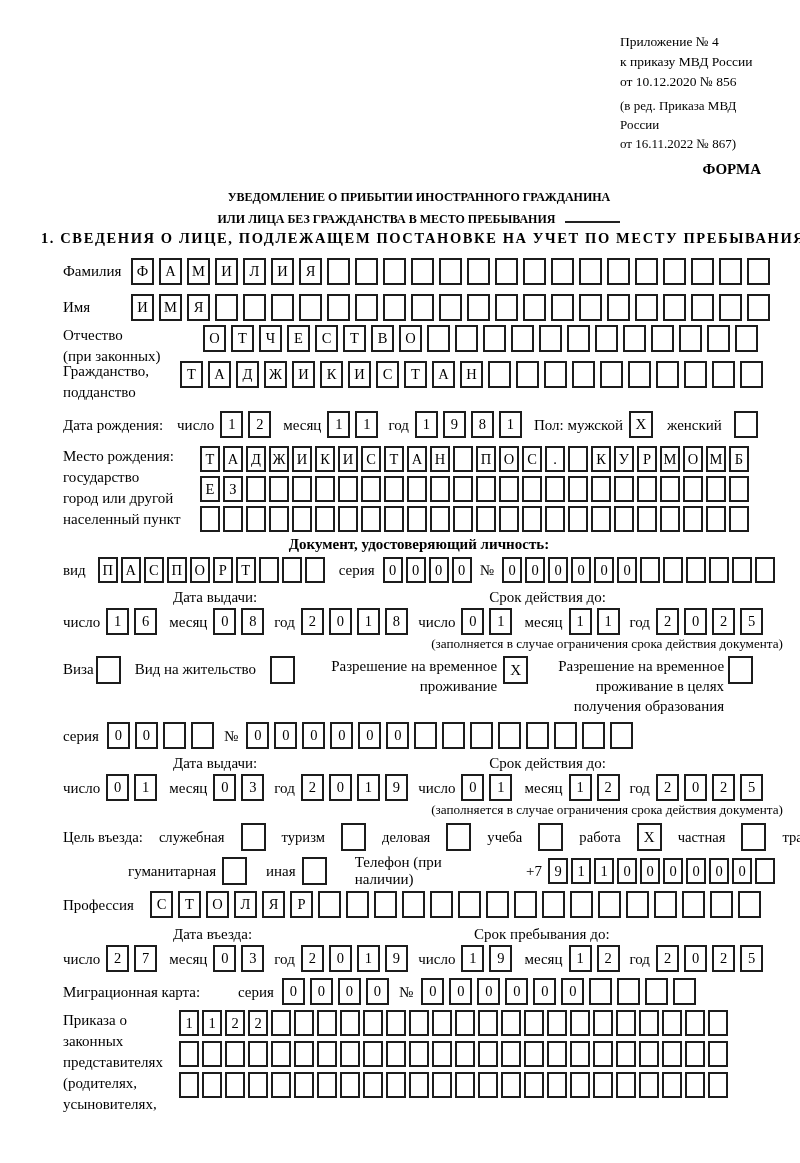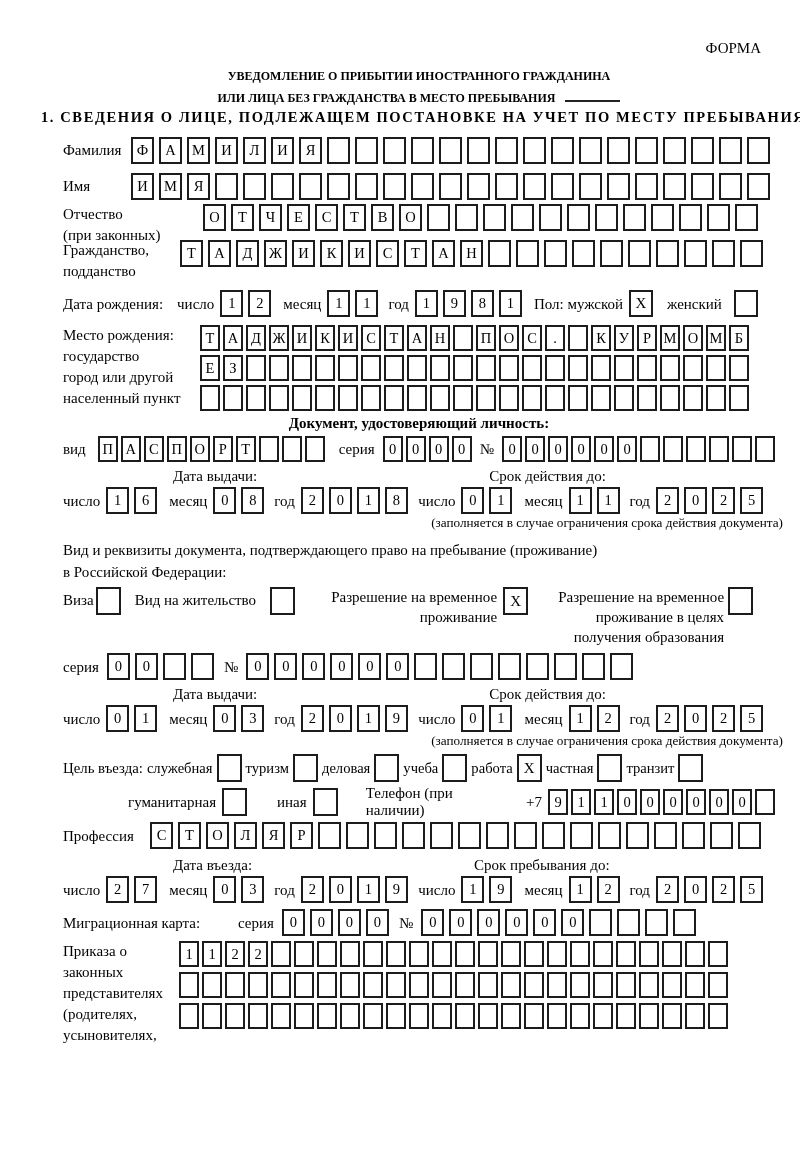--- a/index.html
+++ b/index.html
@@ -1,21 +1,21 @@
 <!DOCTYPE html>
 <html><head>
 <meta charset="utf-8">
 <style>
   html,body{margin:0;padding:0;background:#fff;}
   .page{width:800px;height:1163px;box-sizing:border-box;padding:32px 25px 0 63px;
         font-family:"Liberation Serif","DejaVu Serif",serif;color:#000;font-size:15px;
         background:#fff;overflow:hidden;position:relative;}
   .appendix{margin-left:557px;font-size:13.5px;line-height:20px;}
   .amend{margin-top:4px;font-size:13px;line-height:19px;}
-  .forma{text-align:right;padding-right:14px;font-weight:normal;margin-top:8px;font-size:15px;}
+  .forma{text-align:right;padding-right:14px;font-weight:bold;margin-top:8px;font-size:15px;}
   .title{text-align:center;font-weight:bold;font-size:12px;line-height:22px;margin-top:8px;}
   .blank{display:inline-block;width:55px;border-bottom:2px solid #222;margin-left:10px;}
   .sect{font-weight:bold;margin-left:-22px;font-size:14.5px;letter-spacing:1.6px;white-space:nowrap;}
   .row{display:flex;align-items:flex-start;}
   .cells{display:flex;gap:5px;flex-wrap:nowrap;}
   .cell{width:23px;height:27px;border:2px solid #1c1c1c;display:flex;align-items:center;justify-content:center;
         font-size:14.5px;flex:none;box-sizing:border-box;background:#fff;}
   .sm{gap:3px;}
   .sm .cell{width:20px;height:26px;}
   .cb{width:25px;height:28px;border:2px solid #1c1c1c;display:inline-flex;align-items:center;justify-content:center;
@@ -27,20 +27,29 @@
   .note{font-size:13.2px;text-align:right;margin-right:-8px;line-height:17px;}
   .dhdr{display:flex;line-height:18px;margin-top:5px;}
   .intro{line-height:22px;margin-top:8px;}
   .vopt{text-align:right;font-size:15px;line-height:20px;}
 </style>
 </head>
 <body>
 
 <div class="page">
 
+  <div class="appendix">
+    <div>Приложение № 4</div>
+    <div>к приказу МВД России</div>
+    <div>от 10.12.2020 № 856</div>
+    <div class="amend">
+      <div>(в ред. Приказа МВД России</div>
+      <div>от 16.11.2022 № 867)</div>
+    </div>
+  </div>
 
   <div class="forma">ФОРМА</div>
 
   <div class="title">
     <div>УВЕДОМЛЕНИЕ О ПРИБЫТИИ ИНОСТРАННОГО ГРАЖДАНИНА</div>
     <div>
       <span>ИЛИ ЛИЦА БЕЗ ГРАЖДАНСТВА В МЕСТО ПРЕБЫВАНИЯ</span><span class="blank"></span>
     </div>
   </div>
 
@@ -356,24 +365,20 @@
       <div class="cells">
           <span class="cell">2</span>
           <span class="cell">0</span>
           <span class="cell">2</span>
           <span class="cell">5</span>
         </div>
     </div>
   </div>
   <div class="note">(заполняется в случае ограничения срока действия документа)</div>
 
-  <div class="intro">
-    <div>Вид и реквизиты документа, подтверждающего право на пребывание (проживание)</div>
-    <div>в Российской Федерации:</div>
-  </div>
 
   <div class="row" style="margin-top:4px;">
     <span class="lbl">Виза</span>
     <span class="cb" style="margin-left:2px;"></span>
     <span class="lbl" style="margin-left:14px;">Вид на жительство</span>
     <span class="cb" style="margin-left:14px;"></span>
     <div class="vopt" style="width:188px;margin-left:14px;">
       <div>Разрешение на временное</div>
       <div>проживание</div>
     </div>
@@ -452,42 +457,42 @@
       <div class="cells">
           <span class="cell">2</span>
           <span class="cell">0</span>
           <span class="cell">2</span>
           <span class="cell">5</span>
         </div>
     </div>
   </div>
   <div class="note">(заполняется в случае ограничения срока действия документа)</div>
 
-  <div class="row" style="margin-top:5px;align-items:center;gap:4px;font-size:14.6px;">
+  <div class="row" style="margin-top:5px;align-items:center;gap:16px;font-size:14.6px;">
     <span class="lbl" style="font-size:14.8px;">Цель въезда:</span>
     <span>служебная</span>
     <span class="cb"></span>
     <span>туризм</span>
     <span class="cb"></span>
     <span>деловая</span>
     <span class="cb"></span>
     <span>учеба</span>
     <span class="cb"></span>
     <span>работа</span>
     <span class="cb">X</span>
     <span>частная</span>
     <span class="cb"></span>
     <span>транзит</span>
     <span class="cb"></span>
   </div>
 
   <div class="row" style="margin-top:3px;align-items:center;gap:6px;">
     <span style="margin-left:65px;">гуманитарная</span>
     <span class="cb"></span>
-    <span style="margin-left:24px;">иная</span>
+    <span style="margin-left:13px;">иная</span>
     <span class="cb"></span>
     <span style="margin-left:22px;">Телефон (при наличии)</span>
     <span style="margin-left:18px;">+7</span>
     <div class="cells sm">
         <span class="cell">9</span>
         <span class="cell">1</span>
         <span class="cell">1</span>
         <span class="cell">0</span>
         <span class="cell">0</span>
         <span class="cell">0</span>

